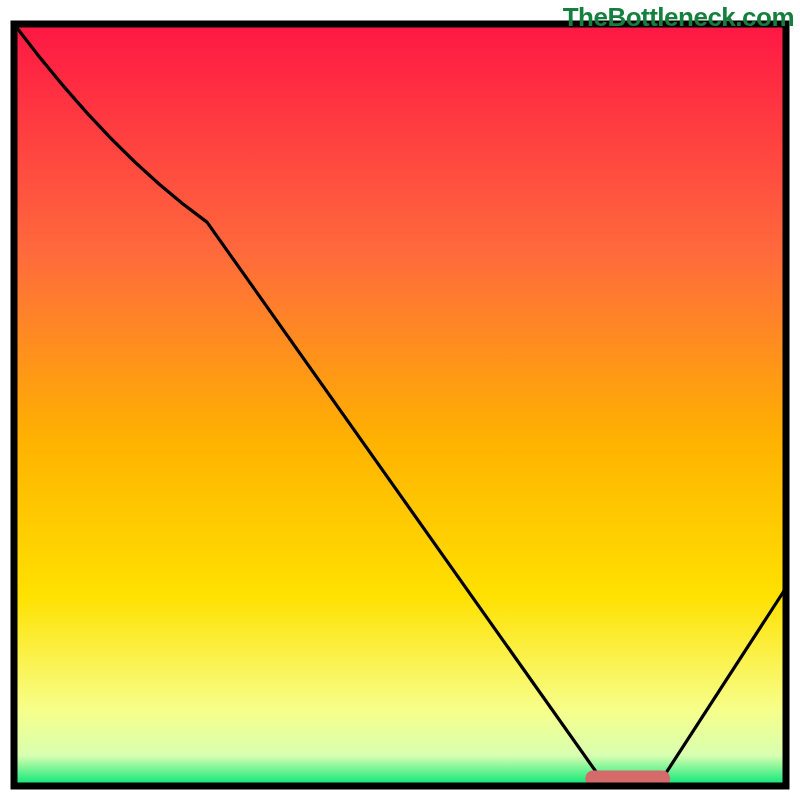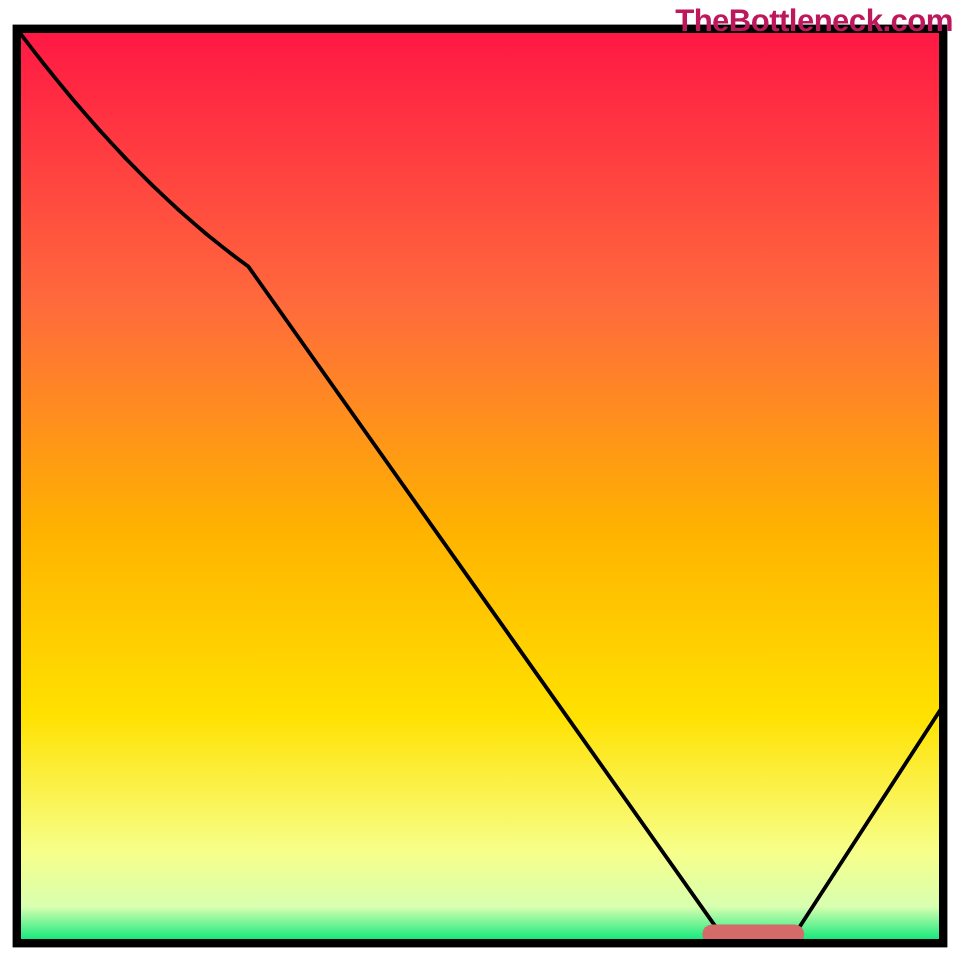--- a/index.html
+++ b/index.html
@@ -9,21 +9,21 @@
     width: 800px;
     height: 800px;
   }
   .watermark {
     position: absolute;
     top: 2px;
     right: 6px;
     font-family: Arial, Helvetica, sans-serif;
     font-size: 26px;
     font-weight: bold;
-    color: #be185d;
+    color: #15803d;
     letter-spacing: -0.5px;
     z-index: 50;
   }
   svg.plot {
     position: absolute;
     left: 0; top: 0;
     width: 800px; height: 800px;
     display: block;
   }
 </style>

